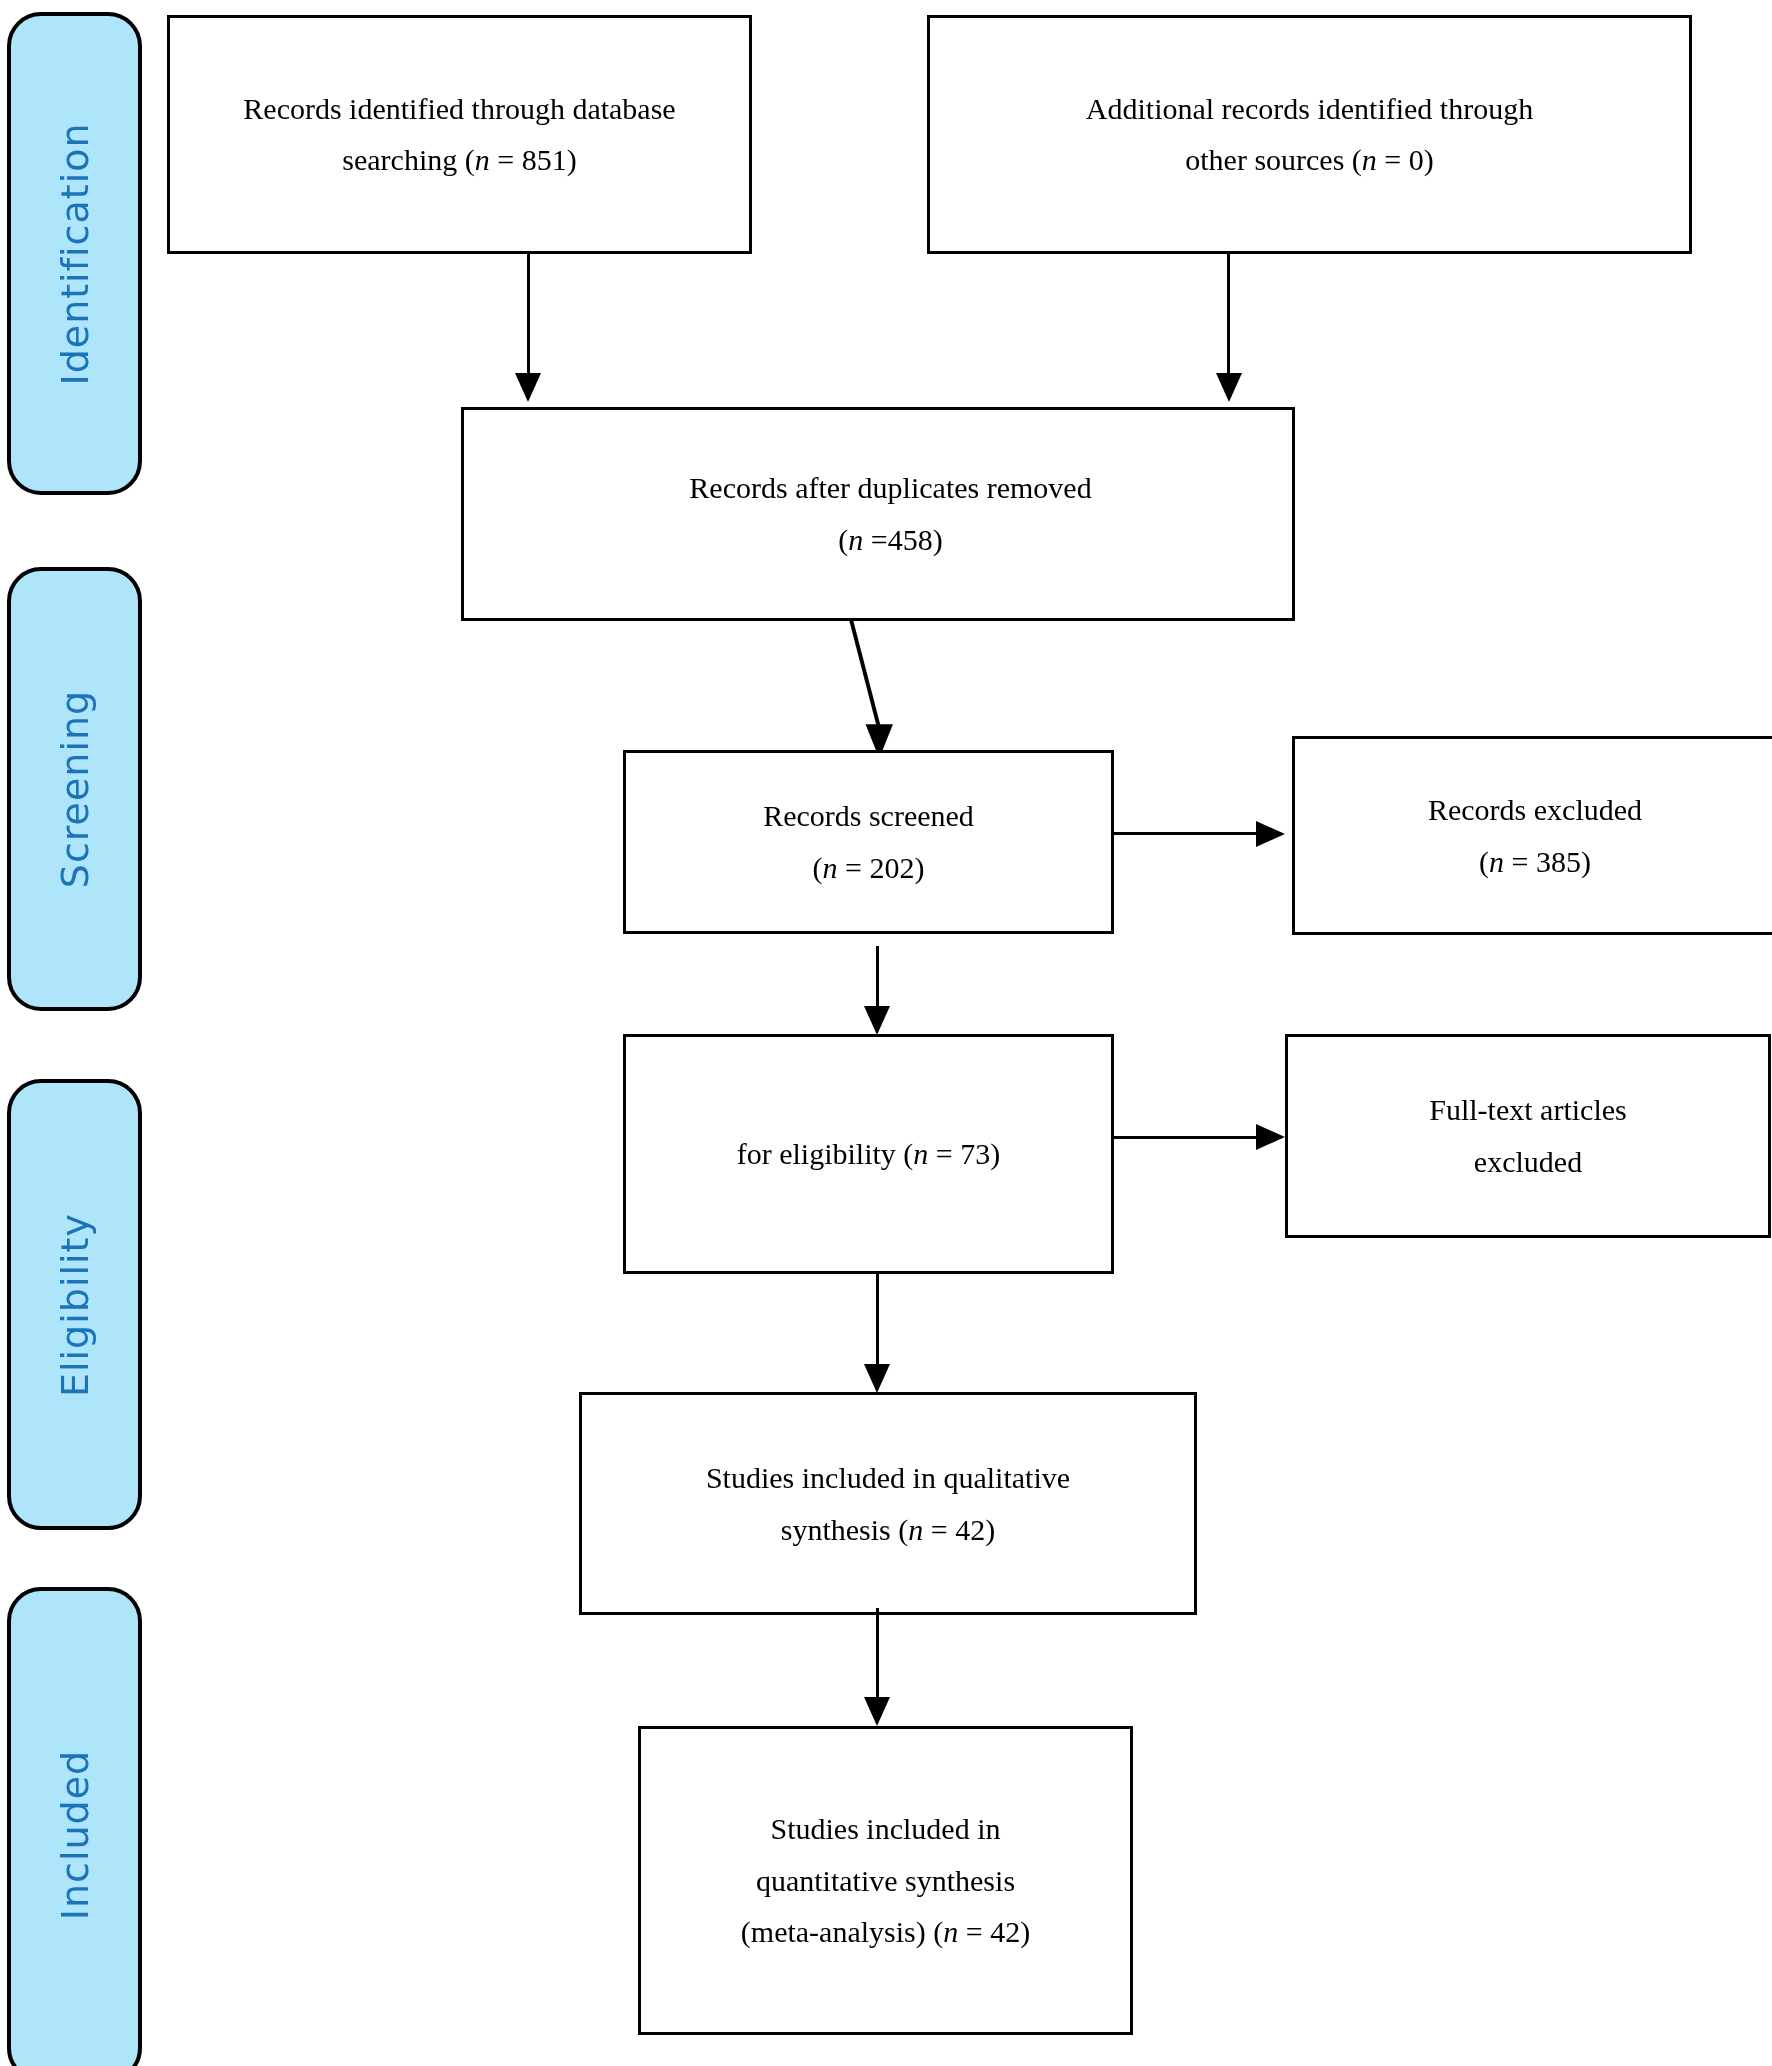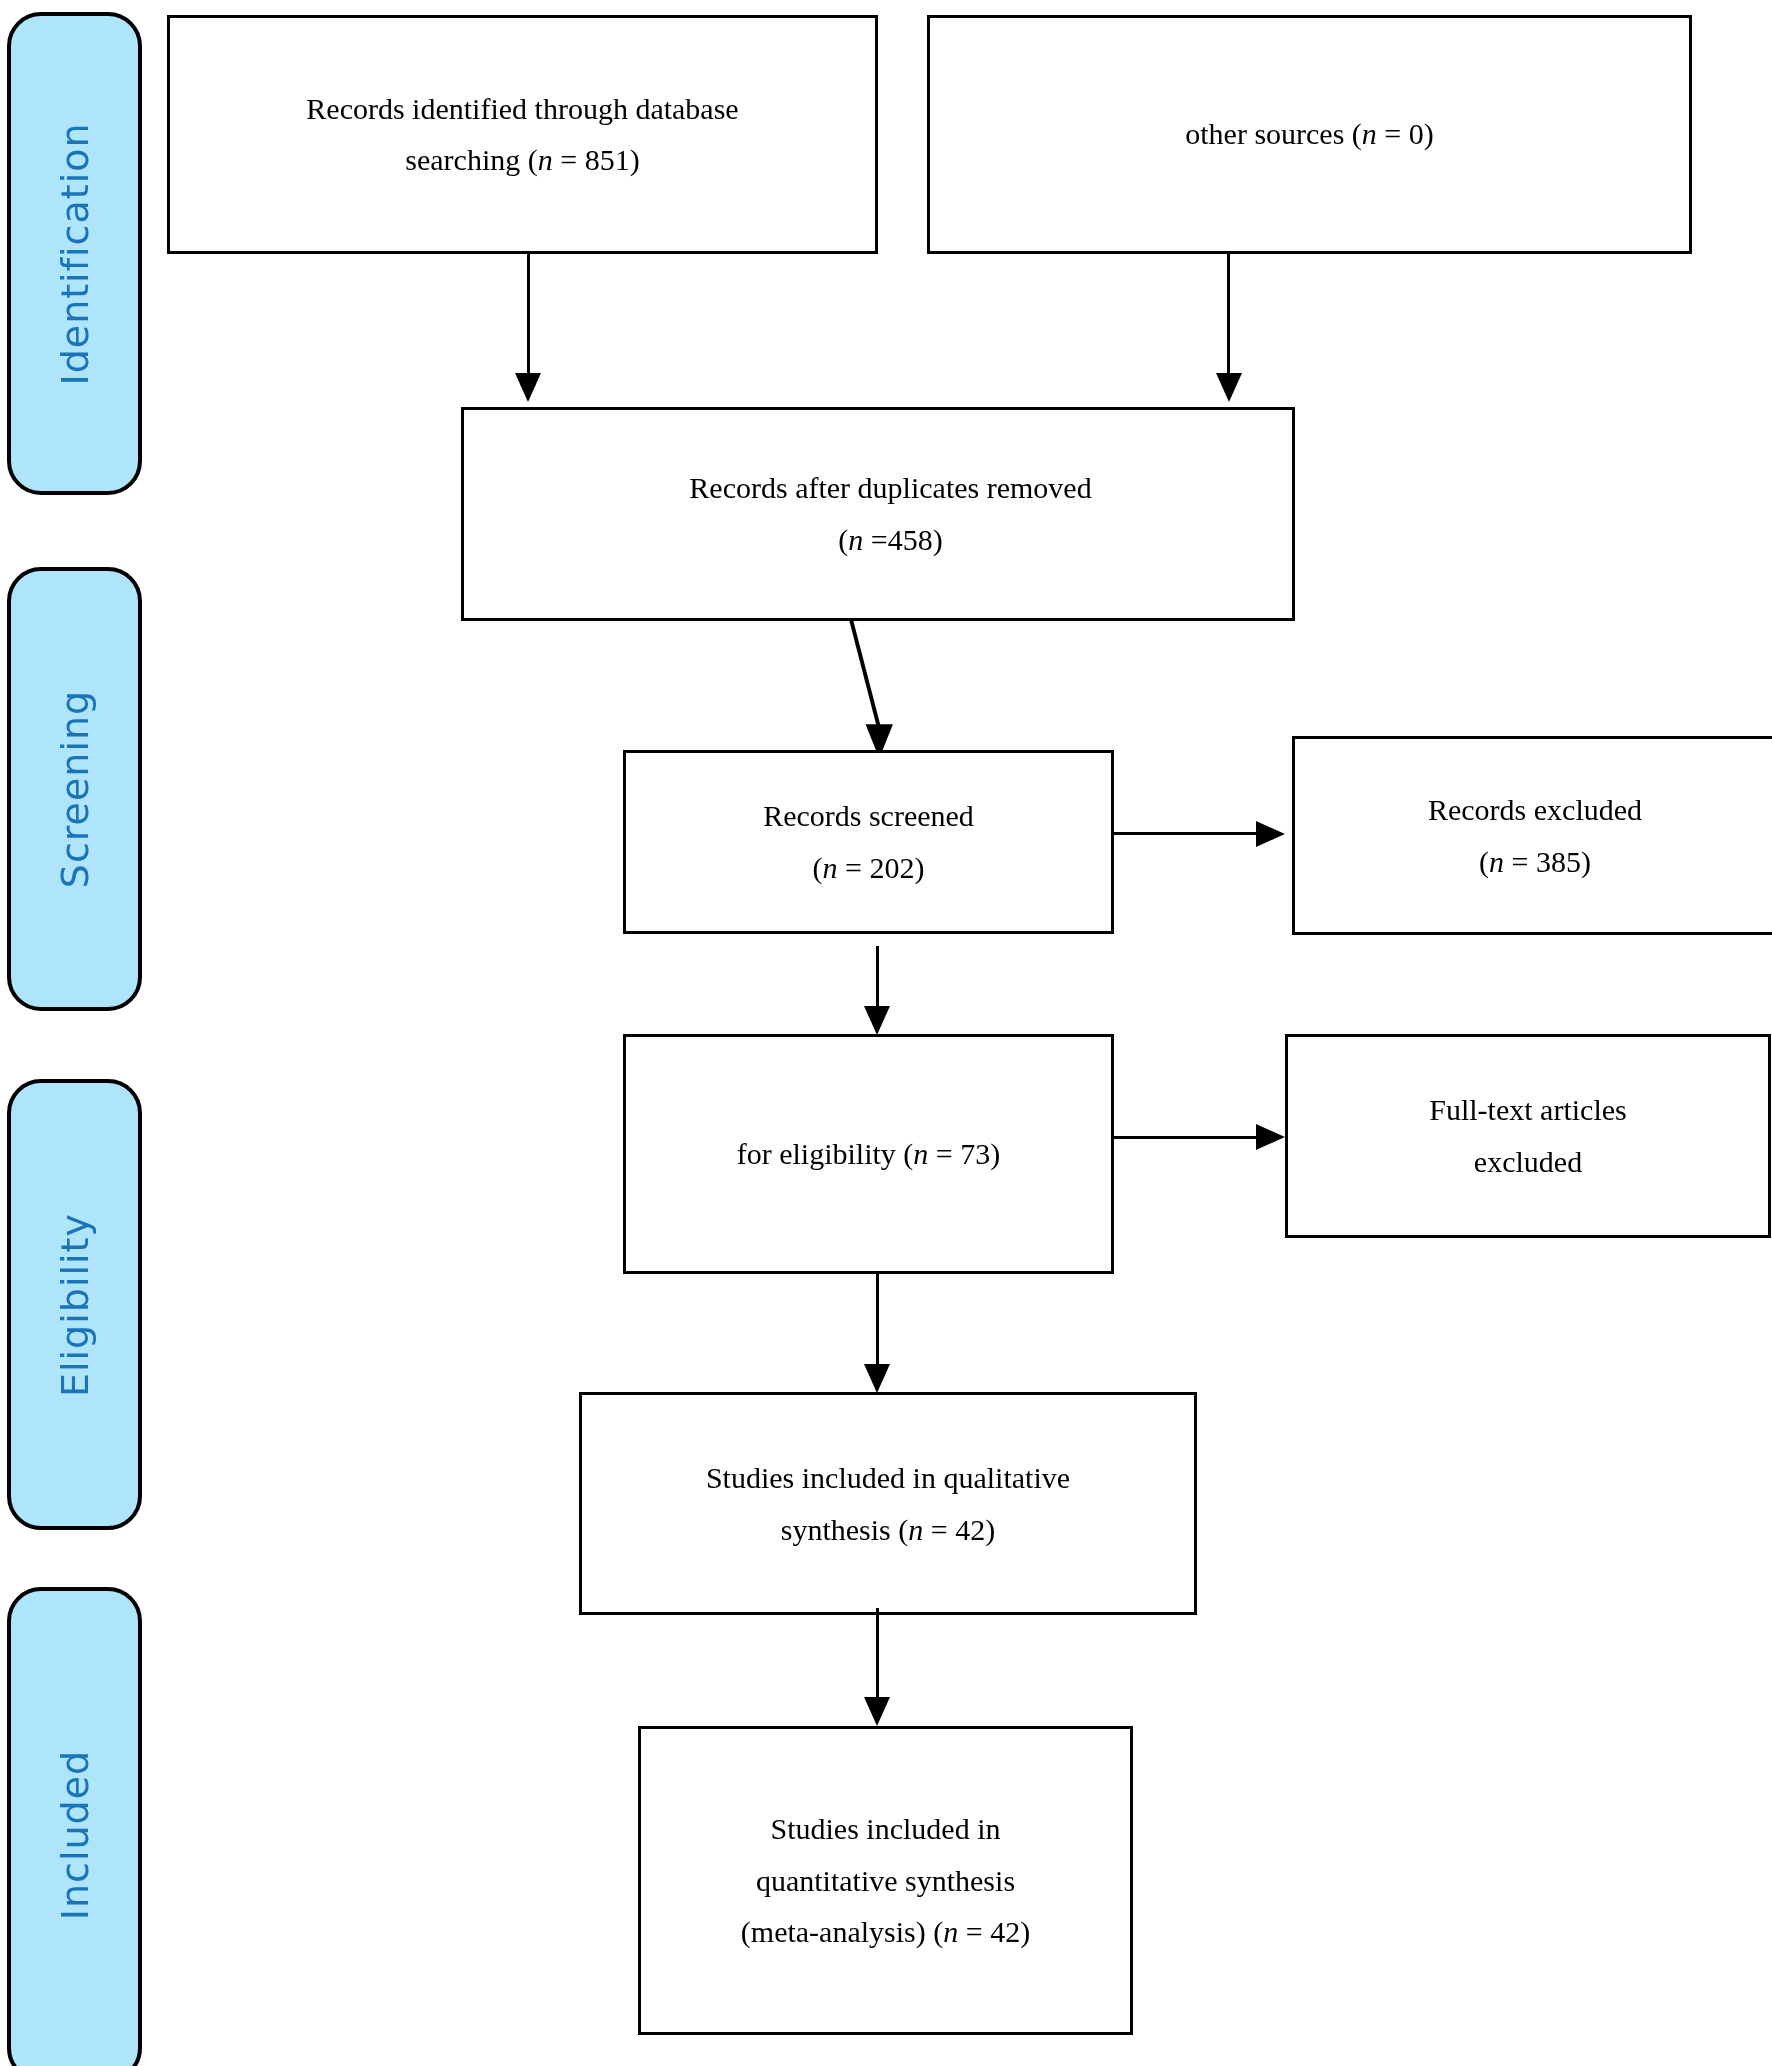--- a/index.html
+++ b/index.html
@@ -49,26 +49,27 @@
   </div>
 
   <div class="pill" style="left:7.4px;top:1079px;width:135px;height:451px;">
     <span class="ptxt">Eligibility</span>
   </div>
 
   <div class="pill" style="left:7.4px;top:1587px;width:135px;height:495px;">
     <span class="ptxt">Included</span>
   </div>
 
-  <div class="node" style="left:167px;top:14.7px;width:711px;height:239px;">
+  <div class="node" style="left:167px;top:14.7px;width:585px;height:239px;">
     <span class="ln">Records identified through database</span>
     <span class="ln"><span>searching (</span><i>n</i><span> = 851)</span></span>
   </div>
 
   <div class="node" style="left:927px;top:14.7px;width:765px;height:239px;">
+    <span class="ln">Additional records identified through</span>
     <span class="ln"><span>other sources (</span><i>n</i><span> = 0)</span></span>
   </div>
 
   <div class="vline" style="left:527px;top:254px;height:123px;"></div>
   <div class="adown" style="left:515px;top:373px;"></div>
 
   <div class="vline" style="left:1227px;top:254px;height:123px;"></div>
   <div class="adown" style="left:1216px;top:373px;"></div>
 
   <div class="node" style="left:461px;top:407px;width:834px;height:214px;padding-left:25px;">

